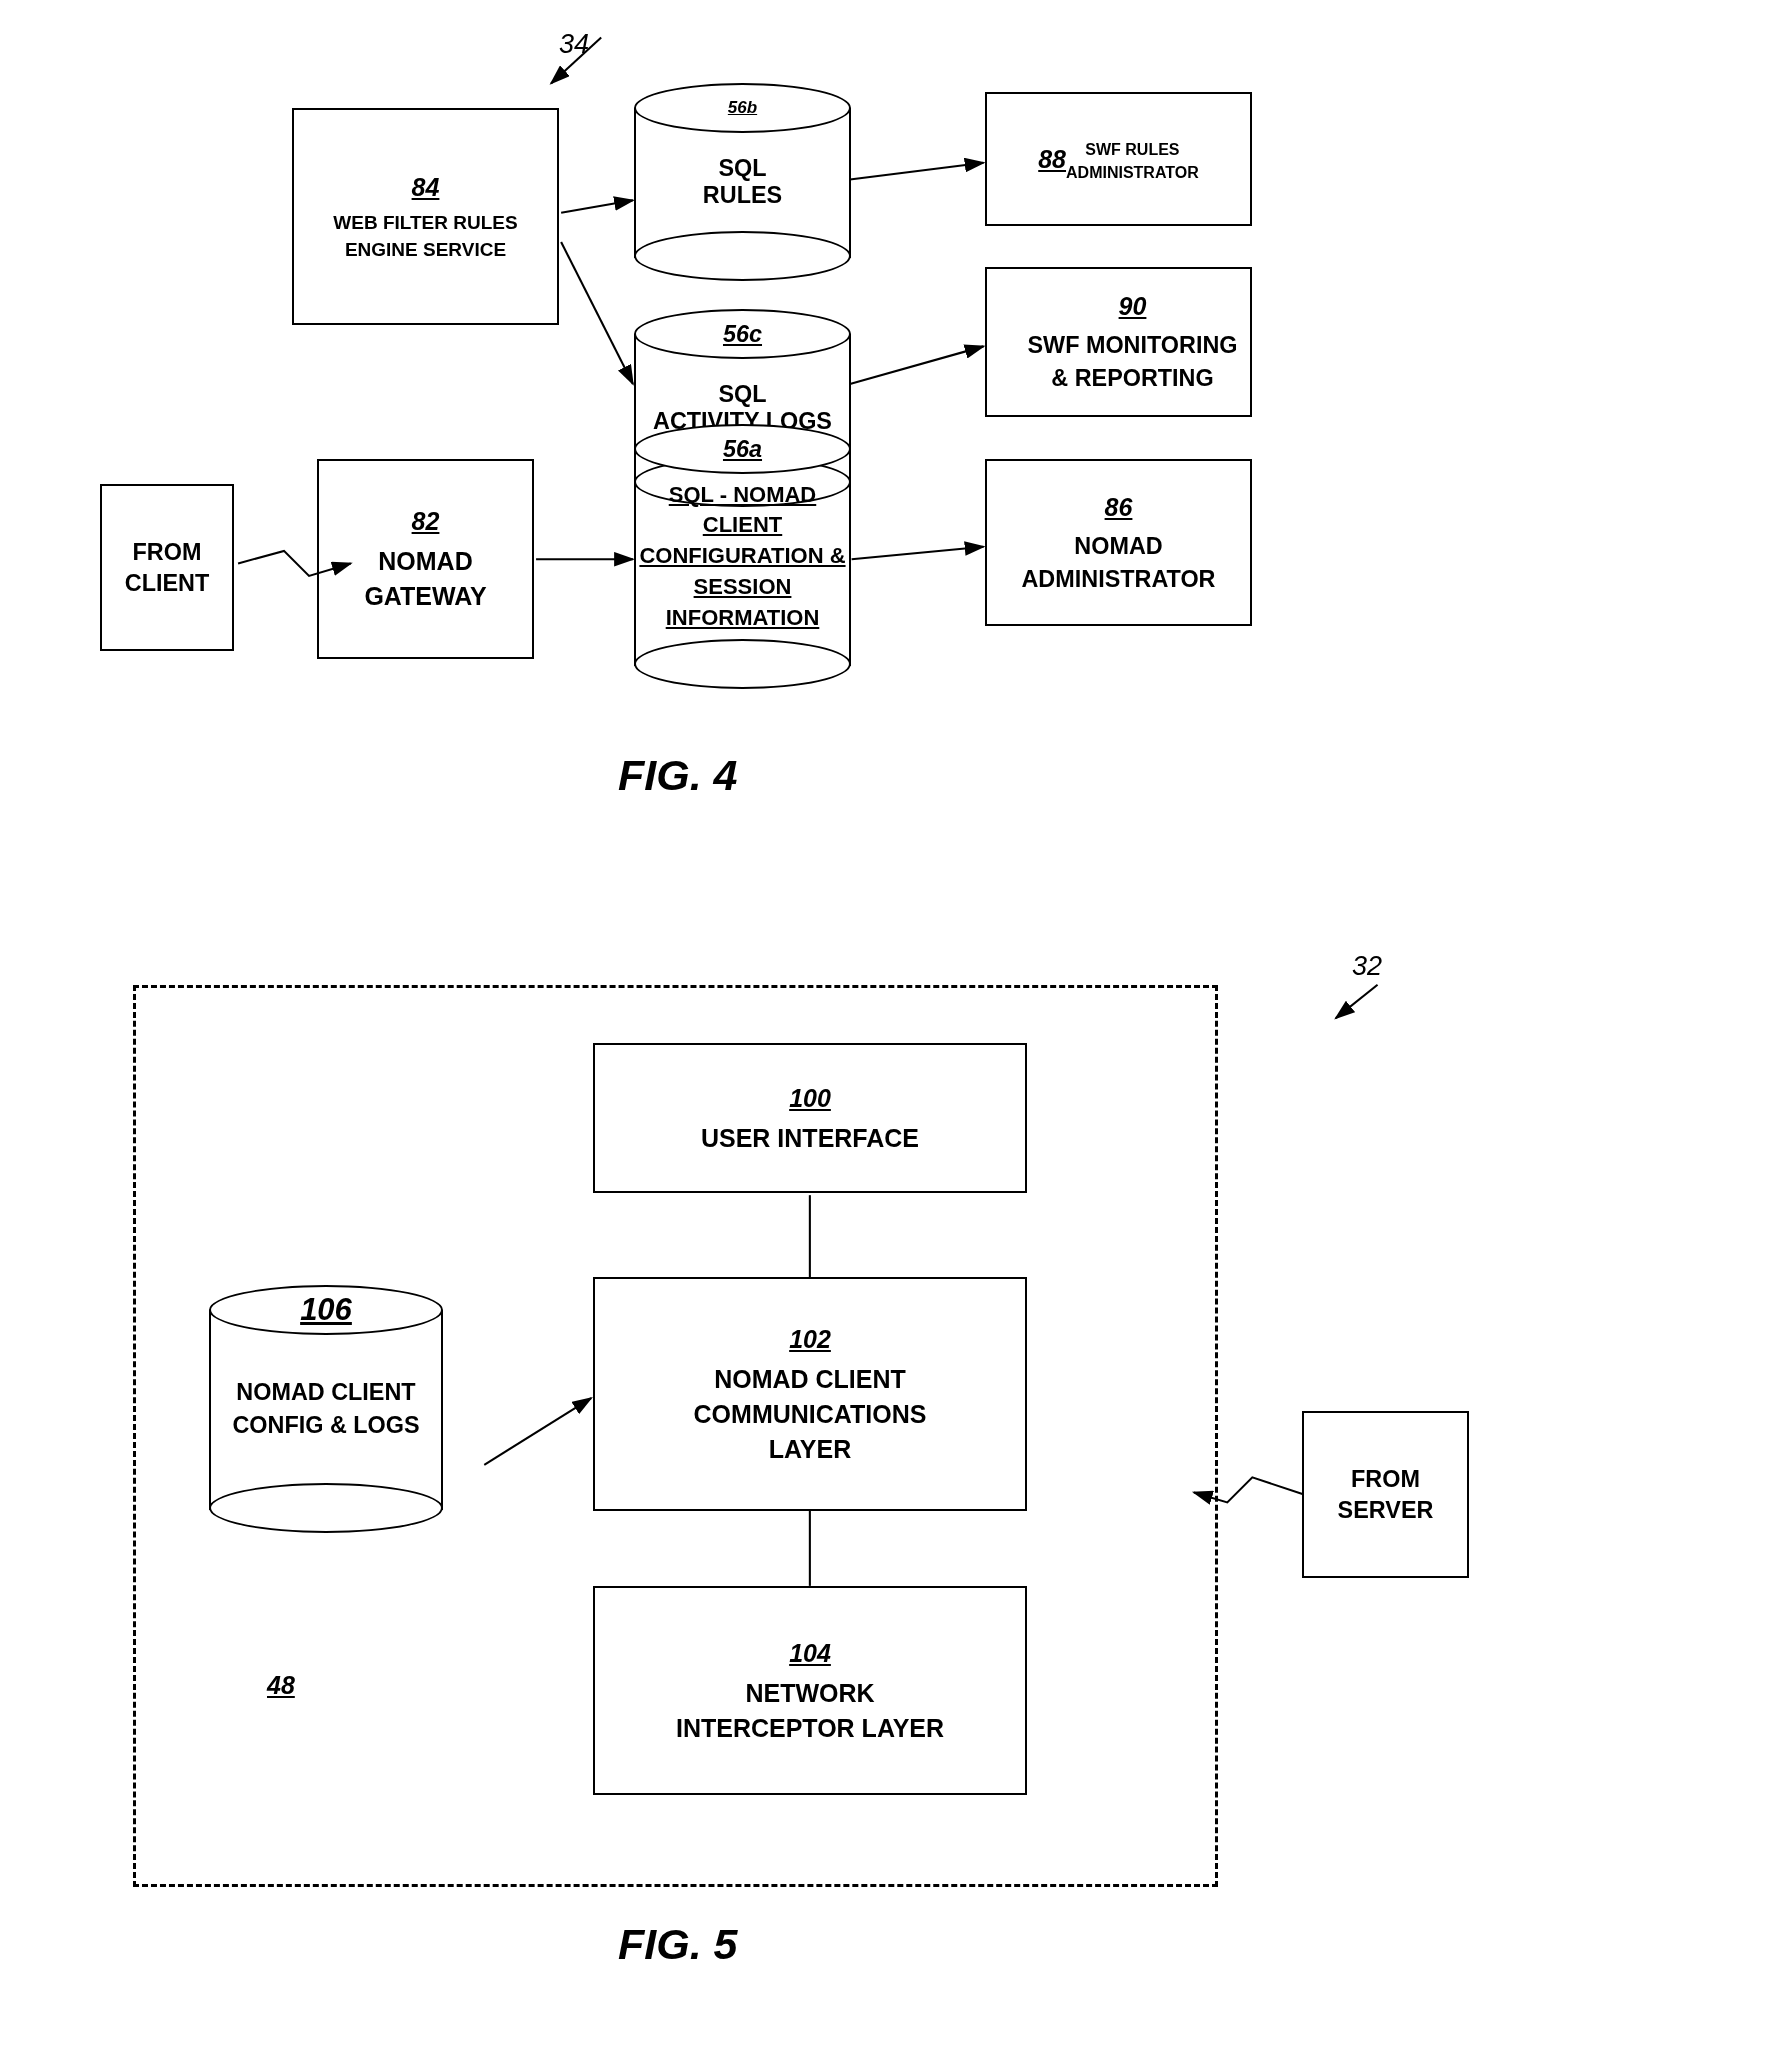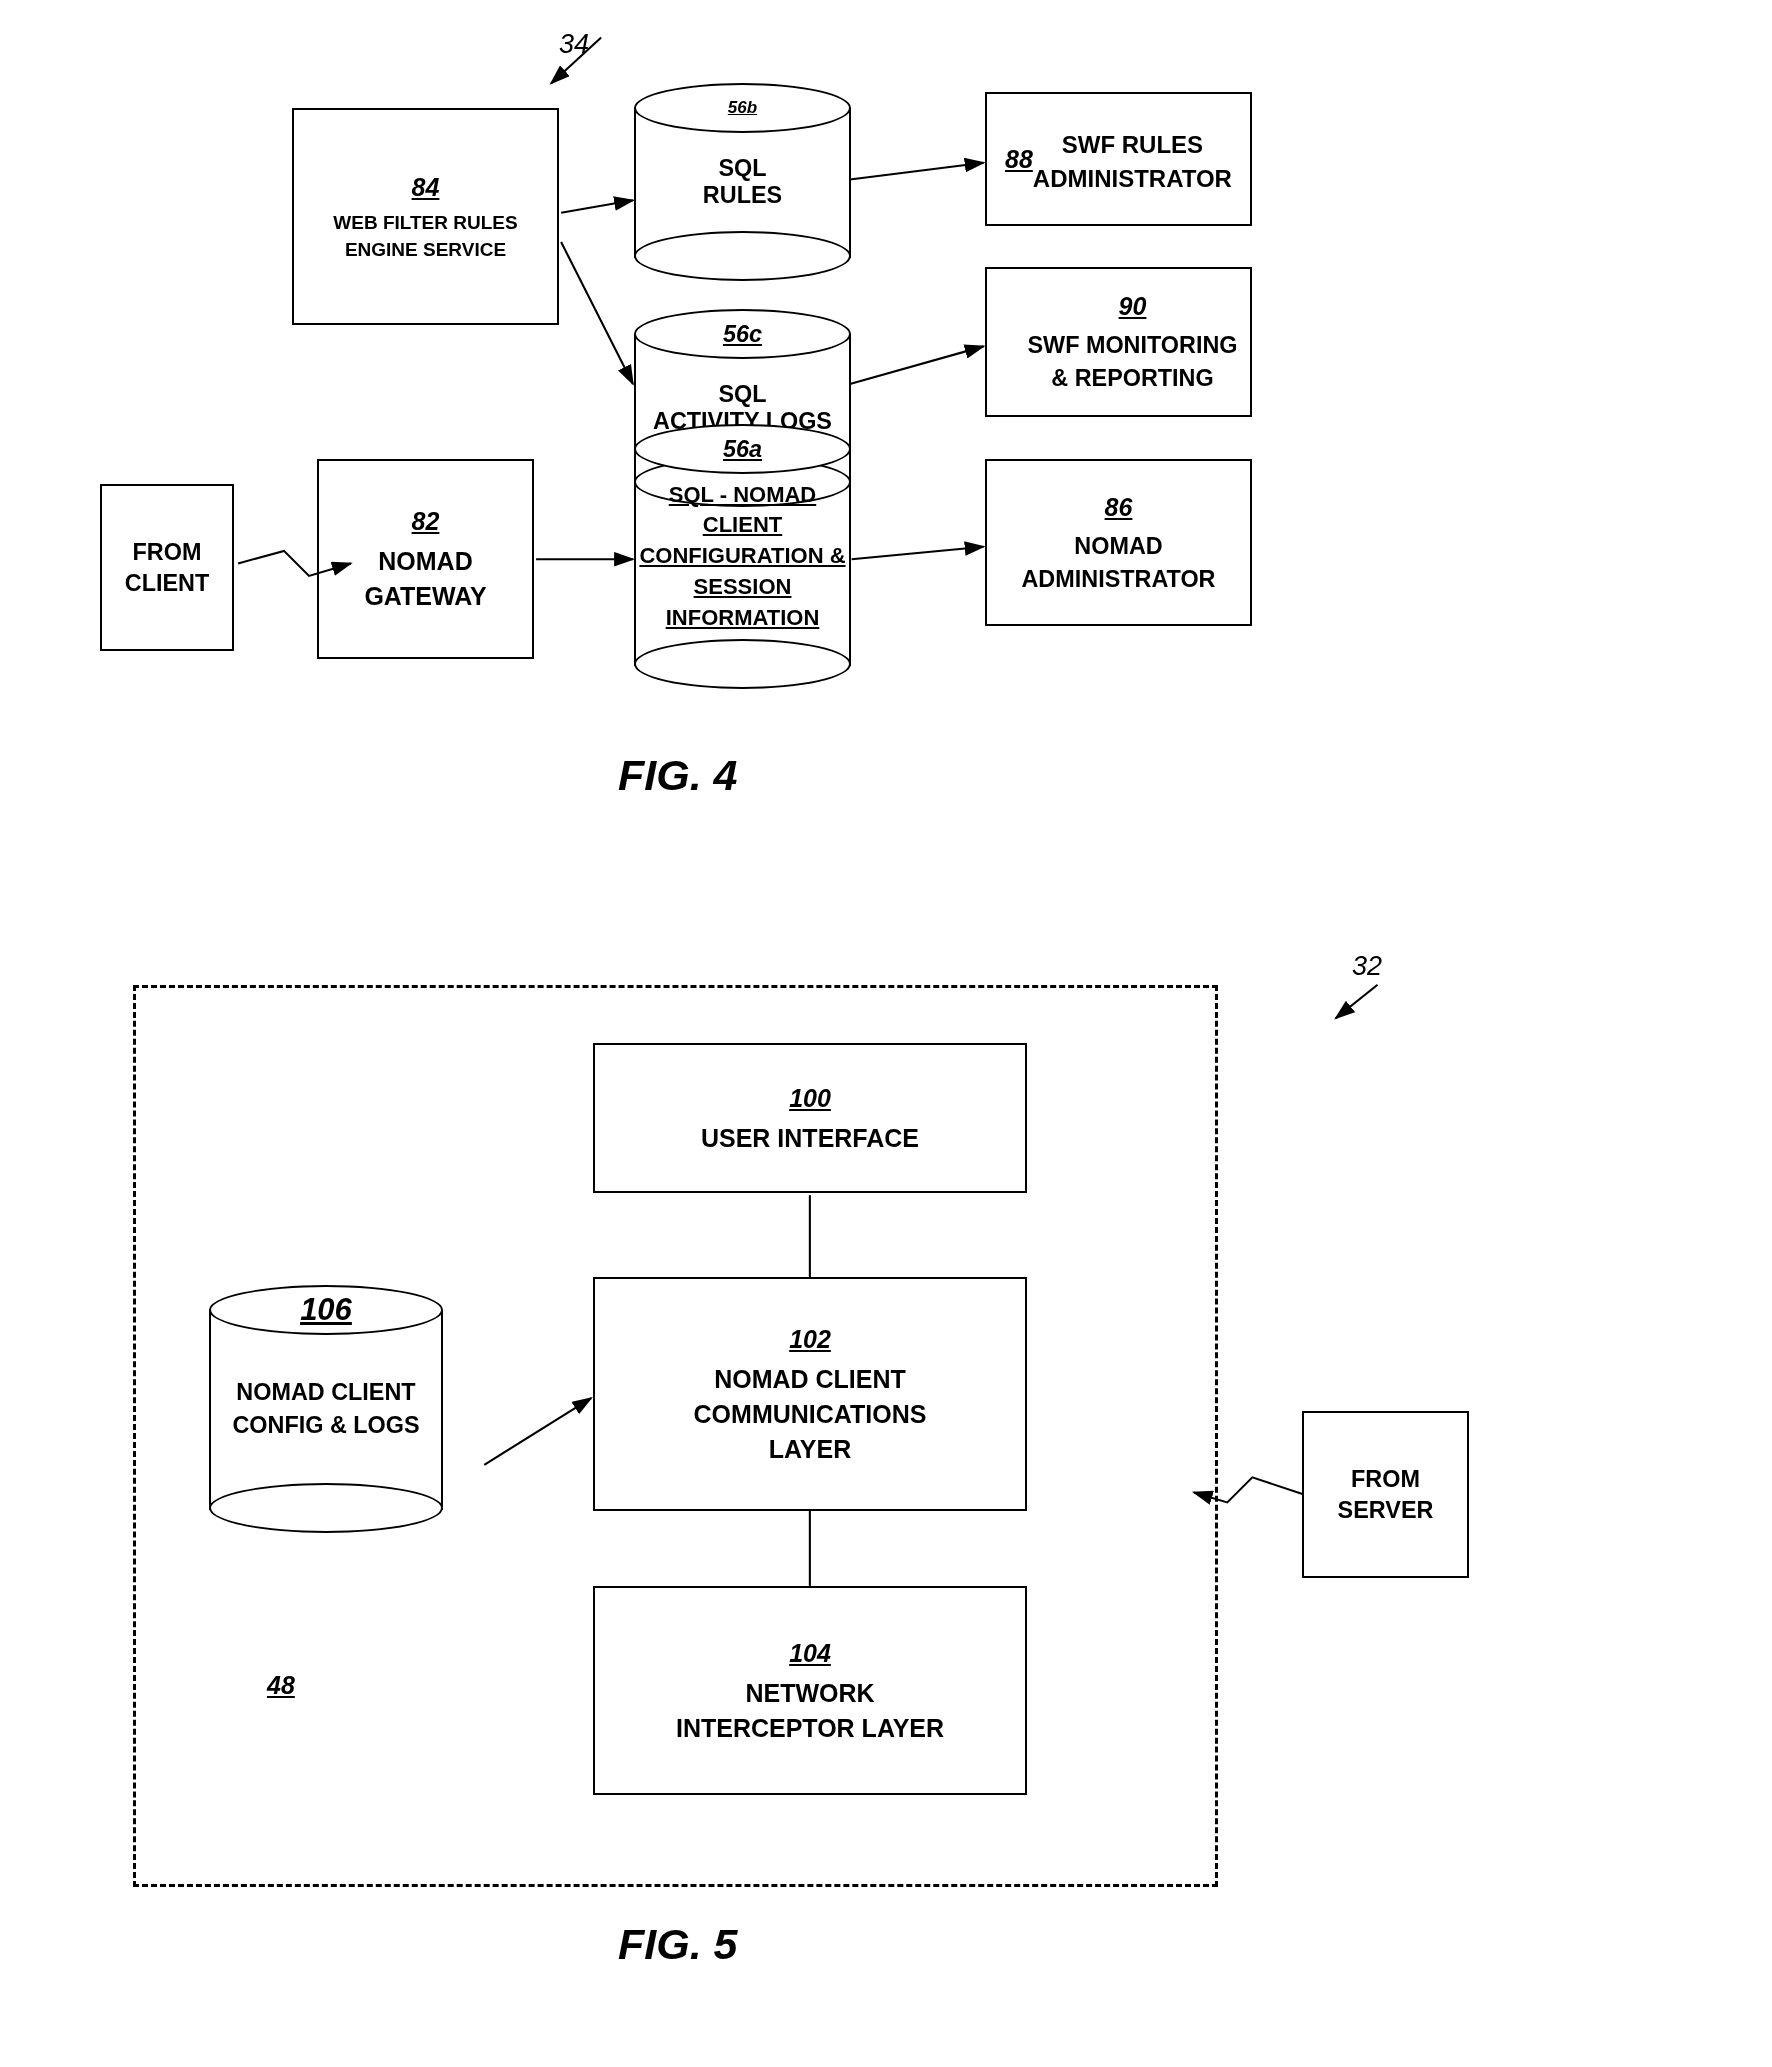--- a/index.html
+++ b/index.html
@@ -359,21 +359,21 @@
         <span class="ref-num" style="font-size:23.4px;">56a</span>
       </div>
       <div style="width:217px;height:217px;border-left:2.5px solid #000;border-right:2.5px solid #000;border-bottom:2.5px solid #000;display:flex;align-items:center;justify-content:center;text-align:center;position:relative;margin-top:-25px;background:#fff;">
         <div style="position:absolute;bottom:-25px;left:-2.5px;width:217px;height:50px;border:2.5px solid #000;border-radius:50%;background:#fff;z-index:1;"></div>
         <span style="font-size:22px;font-weight:bold;z-index:2;line-height:1.4;">SQL - NOMAD<br>CLIENT CONFIGURATION &amp;<br>SESSION INFORMATION</span>
       </div>
     </div>
 
     <div class="box-88">
       <span class="ref-num">88</span>
-      <span style="font-size:24px;font-weight:bold;margin-top:5px;">SWF RULES<br>ADMINISTRATOR</span>
+      <span style="font-size:16px;font-weight:bold;margin-top:5px;">SWF RULES<br>ADMINISTRATOR</span>
     </div>
 
     <div class="box-90">
       <span class="ref-num">90</span>
       <span style="font-size:23.4px;font-weight:bold;margin-top:5px;">SWF MONITORING<br>&amp; REPORTING</span>
     </div>
 
     <div class="box-86">
       <span class="ref-num">86</span>
       <span style="font-size:23.4px;font-weight:bold;margin-top:5px;">NOMAD<br>ADMINISTRATOR</span>

